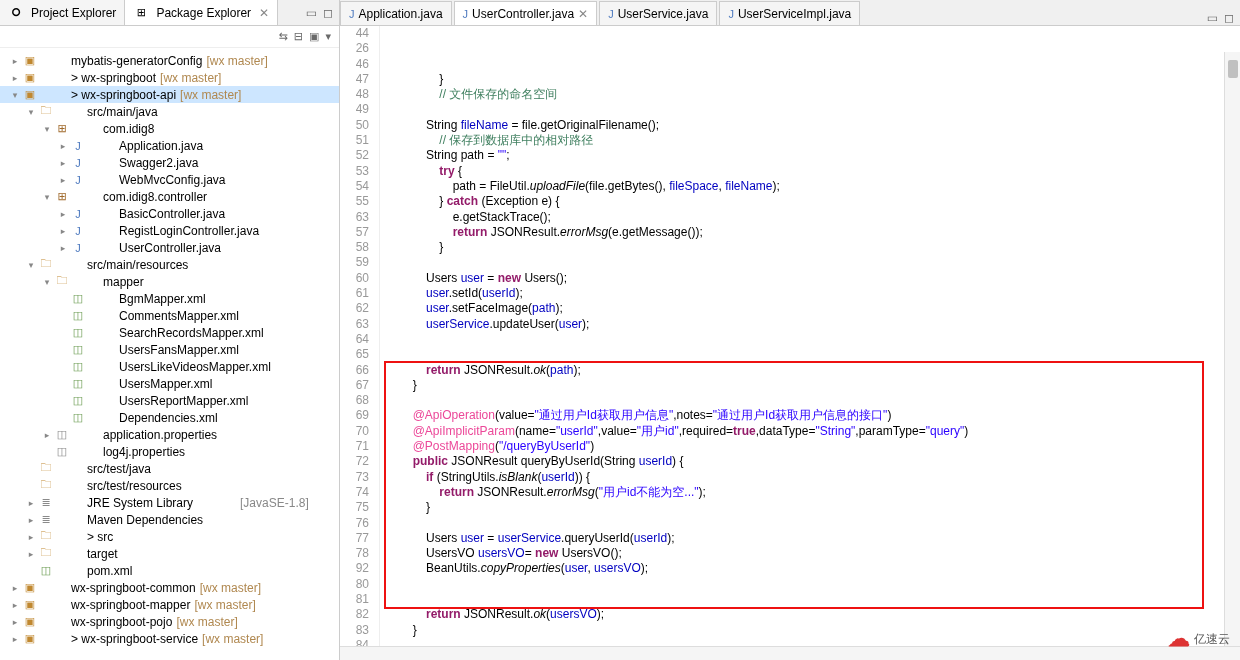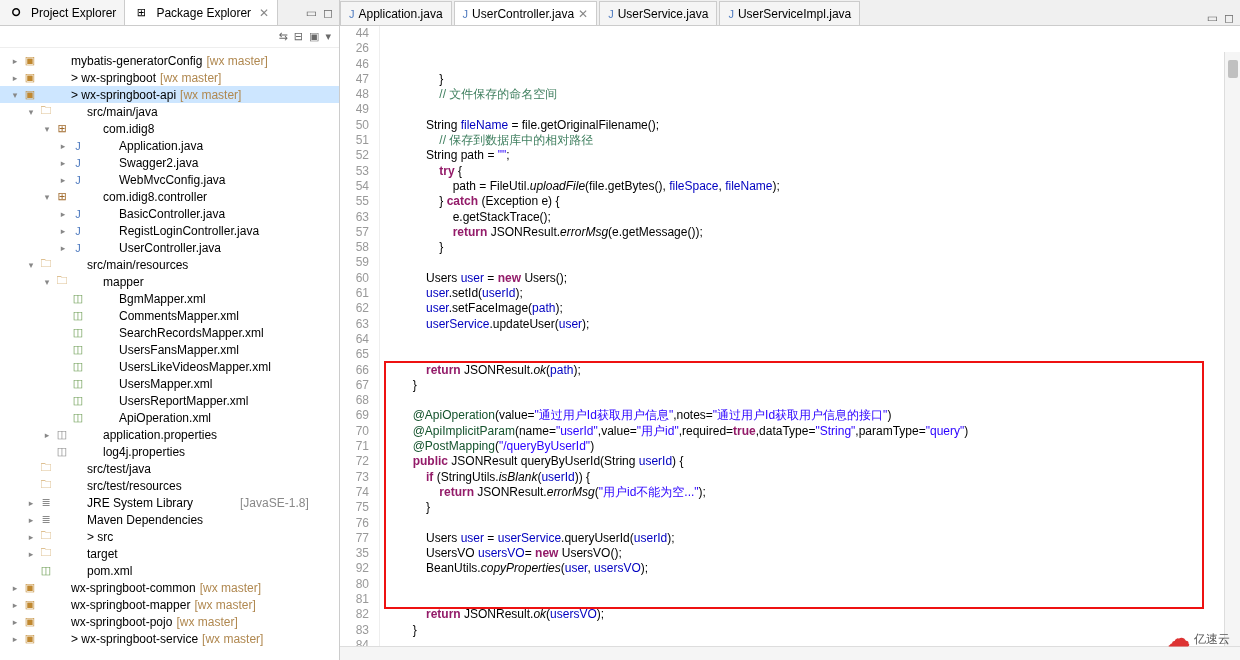--- a/index.html
+++ b/index.html
@@ -37,21 +37,21 @@
 .code-area { flex: 1; display: flex; font-family: Consolas, monospace; font-size: 13px; overflow: hidden; position: relative; }
 .gutter { width: 40px; text-align: right; padding-right: 10px; color: #999; background: #fff; border-right: 1px solid #eee; user-select: none; }
 .gutter div { height: 15.3px; line-height: 15.3px; }
 .code { flex: 1; padding-left: 6px; white-space: pre; line-height: 15.3px; color: #000; position: relative; overflow: auto; }
 .code-line { height: 15.3px; }
 .kw { color: #931b69; font-weight: bold; }
 .str { color: #2a00ff; }
 .cmt { color: #3f7f5f; }
 .fld { color: #0000c0; }
 .mtd { font-style: italic; }
-.ann { color: #14532d; }
+.ann { color: #ec4899; }
 .redbox { position: absolute; border: 2px solid #e11; pointer-events: none; }
 .hscroll { height: 14px; border-top: 1px solid #ddd; background: #f5f5f5; }
 .vscroll { position: absolute; right: 0; top: 26px; bottom: 0; width: 16px; background: #f5f5f5; border-left: 1px solid #ddd; }
 .vscroll-thumb { position: absolute; top: 8px; left: 3px; width: 10px; height: 18px; background: #c0c0c0; border-radius: 2px; }
 .watermark { position: absolute; right: 10px; bottom: 8px; display: flex; align-items: center; gap: 4px; color: #555; font-size: 16px; pointer-events: none; z-index: 10; }
 .wm-ico { color: #d33; font-size: 22px; font-weight: bold; }
 </style>
 </head>
 <body>
 
@@ -183,21 +183,21 @@
         <span class="label">UsersMapper.xml</span>
       </div>
       <div class="tree-row" style="padding-left: 56px;">
         <span class="twisty"></span>
         <span class="icon icn-xml">◫</span>
         <span class="label">UsersReportMapper.xml</span>
       </div>
       <div class="tree-row" style="padding-left: 56px;">
         <span class="twisty"></span>
         <span class="icon icn-xml">◫</span>
-        <span class="label">ApiOperation.xml</span>
+        <span class="label">Dependencies.xml</span>
       </div>
       <div class="tree-row" style="padding-left: 40px;">
         <span class="twisty">▸</span>
         <span class="icon icn-file">◫</span>
         <span class="label">application.properties</span>
       </div>
       <div class="tree-row" style="padding-left: 40px;">
         <span class="twisty"></span>
         <span class="icon icn-file">◫</span>
         <span class="label">log4j.properties</span>
@@ -320,21 +320,21 @@
         <div>68</div>
         <div>69</div>
         <div>70</div>
         <div>71</div>
         <div>72</div>
         <div>73</div>
         <div>74</div>
         <div>75</div>
         <div>76</div>
         <div>77</div>
-        <div>35</div>
+        <div>78</div>
         <div>92</div>
         <div>80</div>
         <div>81</div>
         <div>82</div>
         <div>83</div>
         <div>84</div>
       </div>
     <div class="code" id="code"><div class="redbox" id="redbox" style="top: 334.6px; left: 4px; width: calc(100% - 40px); height: 248.8px;"></div>
       
     <div class="code-line">                }</div><div class="code-line">                <span class="cmt">// 文件保存的命名空间</span></div><div class="code-line"></div><div class="code-line">            String <span class="fld">fileName</span> = file.getOriginalFilename();</div><div class="code-line">                <span class="cmt">// 保存到数据库中的相对路径</span></div><div class="code-line">            String path = <span class="str">""</span>;</div><div class="code-line">                <span class="kw">try</span> {</div><div class="code-line">                    path = FileUtil.<span class="mtd">uploadFile</span>(file.getBytes(), <span class="fld">fileSpace</span>, <span class="fld">fileName</span>);</div><div class="code-line">                } <span class="kw">catch</span> (Exception e) {</div><div class="code-line">                    e.getStackTrace();</div><div class="code-line">                    <span class="kw">return</span> JSONResult.<span class="mtd">errorMsg</span>(e.getMessage());</div><div class="code-line">                }</div><div class="code-line"></div><div class="code-line">            Users <span class="fld">user</span> = <span class="kw">new</span> Users();</div><div class="code-line">            <span class="fld">user</span>.setId(<span class="fld">userId</span>);</div><div class="code-line">            <span class="fld">user</span>.setFaceImage(<span class="fld">path</span>);</div><div class="code-line">            <span class="fld">userService</span>.updateUser(<span class="fld">user</span>);</div><div class="code-line"></div><div class="code-line"></div><div class="code-line">            <span class="kw">return</span> JSONResult.<span class="mtd">ok</span>(<span class="fld">path</span>);</div><div class="code-line">        }</div><div class="code-line"></div><div class="code-line">        <span class="ann">@ApiOperation</span>(value=<span class="str">"通过用户Id获取用户信息"</span>,notes=<span class="str">"通过用户Id获取用户信息的接口"</span>)</div><div class="code-line">        <span class="ann">@ApiImplicitParam</span>(name=<span class="str">"userId"</span>,value=<span class="str">"用户id"</span>,required=<span class="kw">true</span>,dataType=<span class="str">"String"</span>,paramType=<span class="str">"query"</span>)</div><div class="code-line">        <span class="ann">@PostMapping</span>(<span class="str">"/queryByUserId"</span>)</div><div class="code-line">        <span class="kw">public</span> JSONResult queryByUserId(String <span class="fld">userId</span>) {</div><div class="code-line">            <span class="kw">if</span> (StringUtils.<span class="mtd">isBlank</span>(<span class="fld">userId</span>)) {</div><div class="code-line">                <span class="kw">return</span> JSONResult.<span class="mtd">errorMsg</span>(<span class="str">"用户id不能为空..."</span>);</div><div class="code-line">            }</div><div class="code-line"></div><div class="code-line">            Users <span class="fld">user</span> = <span class="fld">userService</span>.queryUserId(<span class="fld">userId</span>);</div><div class="code-line">            UsersVO <span class="fld">usersVO</span>= <span class="kw">new</span> UsersVO();</div><div class="code-line">            BeanUtils.<span class="mtd">copyProperties</span>(<span class="fld">user</span>, <span class="fld">usersVO</span>);</div><div class="code-line"></div><div class="code-line"></div><div class="code-line">            <span class="kw">return</span> JSONResult.<span class="mtd">ok</span>(<span class="fld">usersVO</span>);</div><div class="code-line">        }</div><div class="code-line"></div></div>

